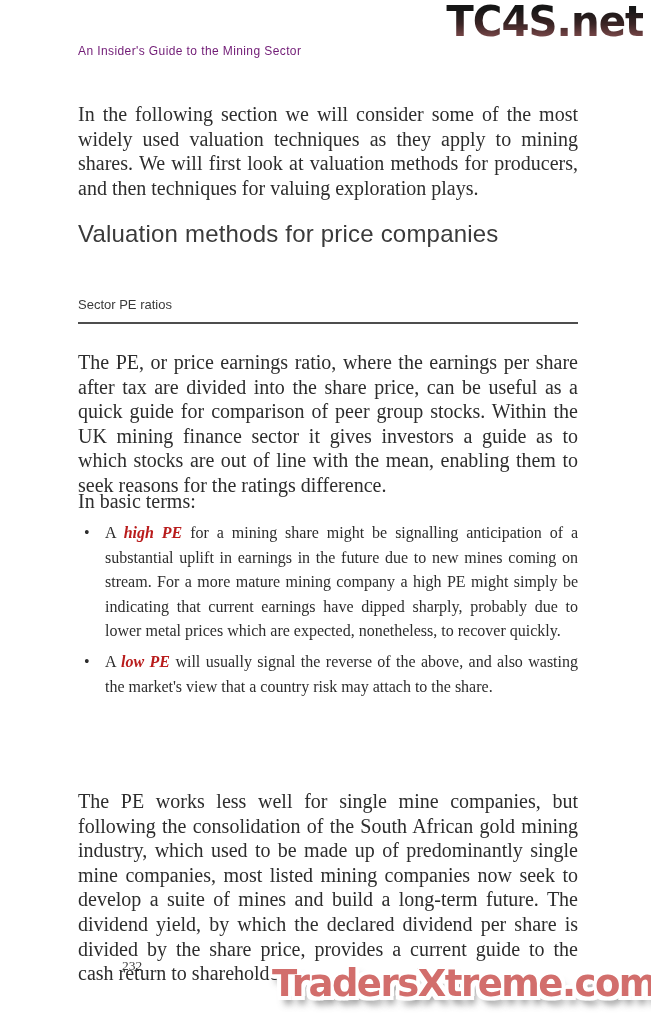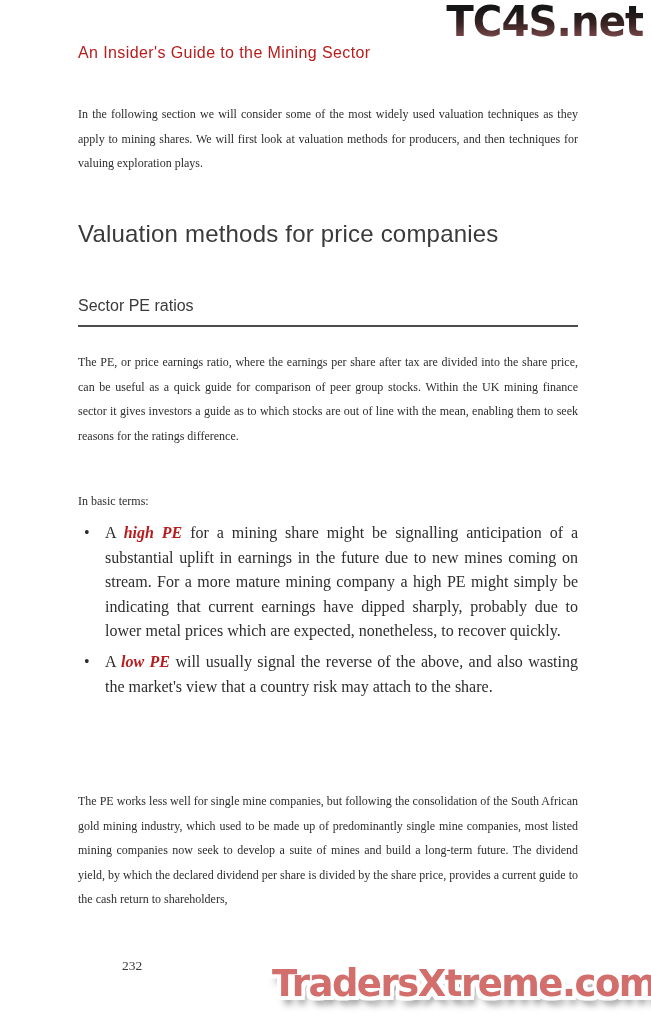--- a/index.html
+++ b/index.html
@@ -9,23 +9,23 @@
     width: 651px;
     height: 1024px;
     background: #ffffff;
     overflow: hidden;
     font-family: "Liberation Serif", serif;
   }
   .running-header {
     position: absolute;
     left: 78px; top: 44px;
     font-family: "Liberation Sans", sans-serif;
-    font-size: 16px;
+    font-size: 12px;
     letter-spacing: 0.4px;
-    color: #b91c1c;
+    color: #701a75;
   }
   .tc4s-logo {
     position: absolute;
     right: 8px; top: 1px;
     font-family: "DejaVu Sans", "Liberation Sans", sans-serif;
     font-weight: 700;
     font-size: 42px;
     letter-spacing: -1px;
     line-height: 1;
     transform: scaleX(0.96);
@@ -33,21 +33,21 @@
     color: #4a2a2a;
     background-image: linear-gradient(#161616 20%, #3a2424 55%, #96585a 100%);
     -webkit-background-clip: text;
     background-clip: text;
     -webkit-text-fill-color: transparent;
   }
   .body-text {
     position: absolute;
     left: 78px;
     width: 500px;
-    font-size: 12px;
+    font-size: 20px;
     line-height: 24.6px;
     color: #2d2d2d;
     text-align: justify;
   }
   .p1 { top: 102px; }
   .p2 { top: 350px; }
   .p3 { top: 489px; text-align: left; }
   .p4 { top: 707px; }
   .p5 { top: 789px; }
   .section-heading {
@@ -59,21 +59,21 @@
     font-size: 24px;
     color: #3a3a3a;
     letter-spacing: 0.2px;
   }
   .subsection-heading {
     position: absolute;
     left: 78px; top: 297px;
     width: 500px;
     font-family: "Liberation Sans", sans-serif;
     font-weight: 400;
-    font-size: 16px;
+    font-size: 13px;
     color: #3a3a3a;
     padding-bottom: 10px;
     border-bottom: 2px solid #4d4d4d;
   }
   .bullet-list {
     position: absolute;
     left: 78px; top: 521px;
     width: 500px;
   }
   .bullet-item {

